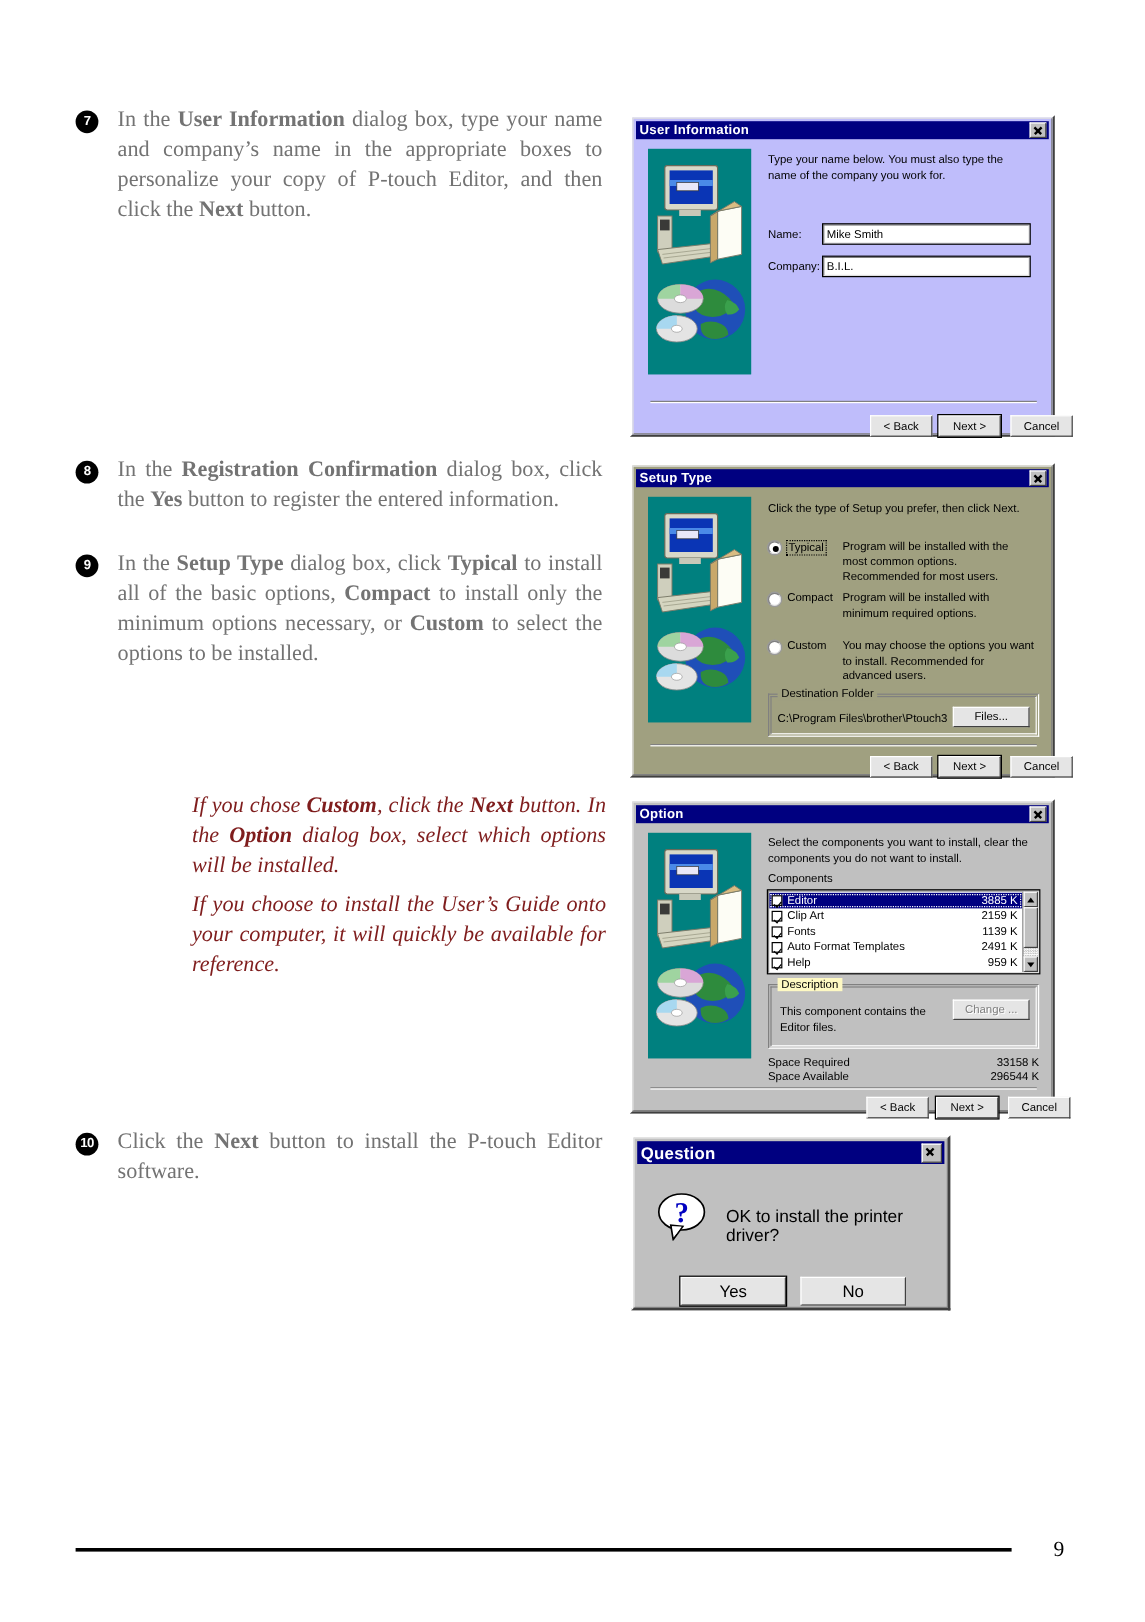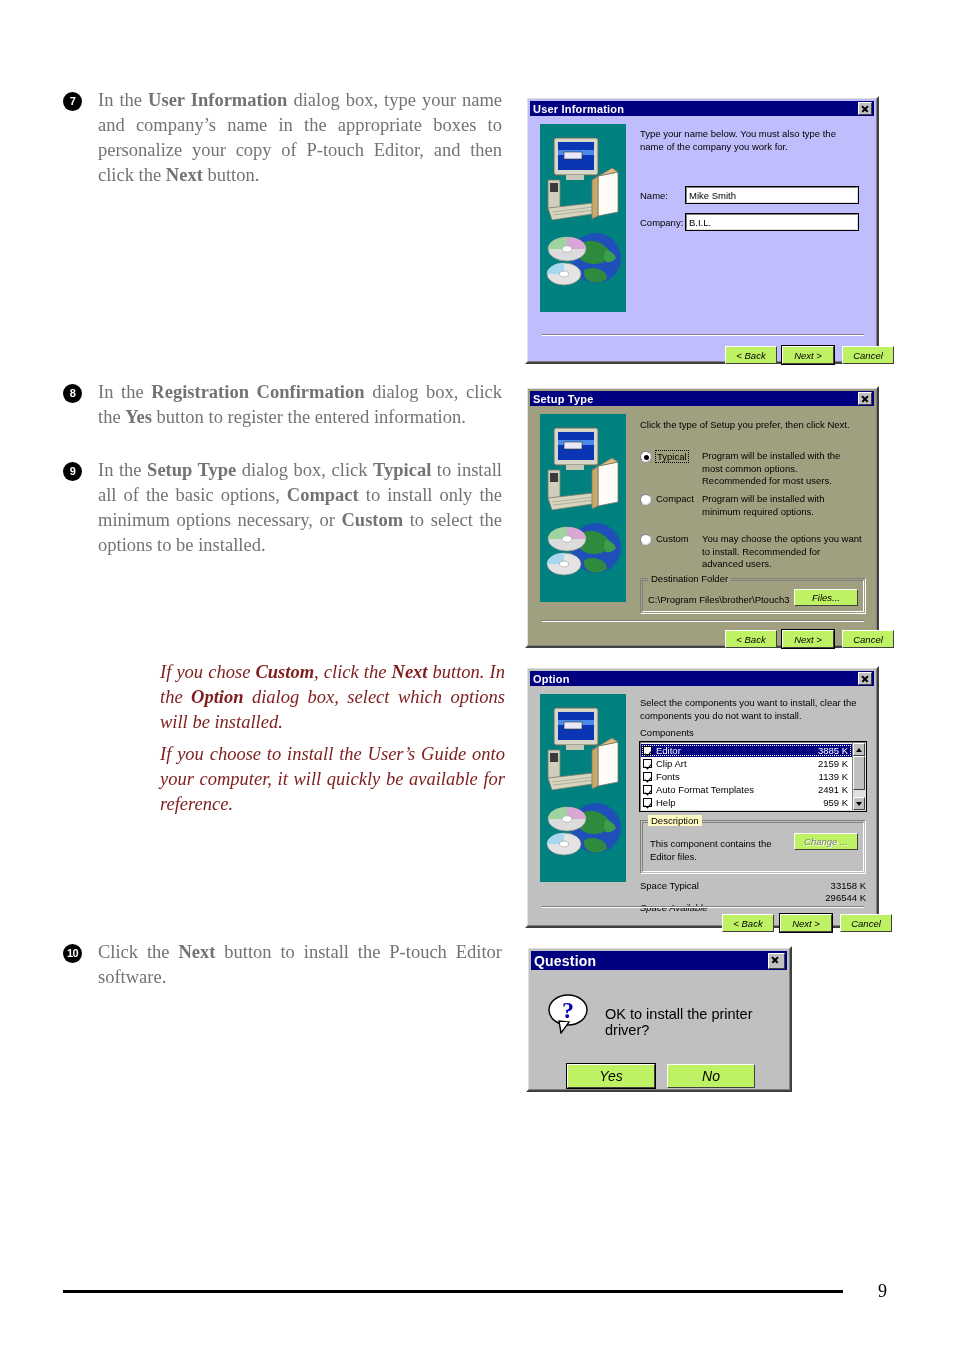--- a/index.html
+++ b/index.html
@@ -76,26 +76,26 @@
   .wtext{position:absolute;font-size:9.5px;color:#000;line-height:12.5px;}
   .field{
     position:absolute;background:#fff;
     border-top:1px solid #808080;border-left:1px solid #808080;
     border-right:1px solid #dfdfdf;border-bottom:1px solid #dfdfdf;
     outline:1px solid #000;
     font-size:9.5px;color:#000;padding:1px 2px;box-sizing:border-box;
     display:flex;align-items:center;
   }
   .btn{
-    position:absolute;background:#bef264;
+    position:absolute;background:#e5e5e5;
     border-top:1px solid #fff;border-left:1px solid #fff;
     border-right:1px solid #404040;border-bottom:1px solid #404040;
     font-size:9.5px;color:#000;
     display:flex;align-items:center;justify-content:center;
-    box-sizing:border-box;font-family:"Liberation Sans",sans-serif;font-style:italic;
+    box-sizing:border-box;font-family:"Liberation Sans",sans-serif;
   }
   .btn.default{outline:1px solid #000;}
   .btn.disabled{color:#808080;text-shadow:1px 1px 0 #fff;}
   .sep{position:absolute;border-top:1px solid #808080;border-bottom:1px solid #fff;}
 
   .radio-row{position:absolute;display:flex;align-items:flex-start;}
   .radio{
     width:11px;height:11px;border-radius:50%;background:#fff;
     border-top:1px solid #808080;border-left:1px solid #808080;
     border-right:1px solid #dfdfdf;border-bottom:1px solid #dfdfdf;
@@ -423,23 +423,23 @@
           </div>
         </div>
 
         <div class="group" style="left:110px;top:134px;width:226px;height:54px;background:#c0c0c0;">
           <span class="group-inner"></span>
           <span class="group-title" style="background:#fef9c3;">Description</span>
         </div>
         <div class="wtext" style="left:120px;top:152px;width:140px;">This component contains the Editor files.</div>
         <div class="btn disabled" style="left:264px;top:147px;width:64px;height:17px;">Change ...</div>
 
-        <div class="wtext" style="left:110px;top:194px;">Space Typical</div>
+        <div class="wtext" style="left:110px;top:194px;">Space Required</div>
         <div class="wtext" style="left:110px;top:194px;width:226px;text-align:right;">33158 K</div>
-        <div class="wtext" style="left:110px;top:216px;font-style:italic;">Space Available</div>
+        <div class="wtext" style="left:110px;top:206px;">Space Available</div>
         <div class="wtext" style="left:110px;top:206px;width:226px;text-align:right;">296544 K</div>
 
         <div class="sep" style="left:12px;top:220px;width:322px;"></div>
 
         <div class="btn" style="left:192px;top:228px;width:52px;height:18px;">&lt; Back</div>
         <div class="btn default" style="left:250px;top:228px;width:52px;height:18px;">Next &gt;</div>
         <div class="btn" style="left:310px;top:228px;width:52px;height:18px;">Cancel</div>
       </div>
     </div>
   </div>

